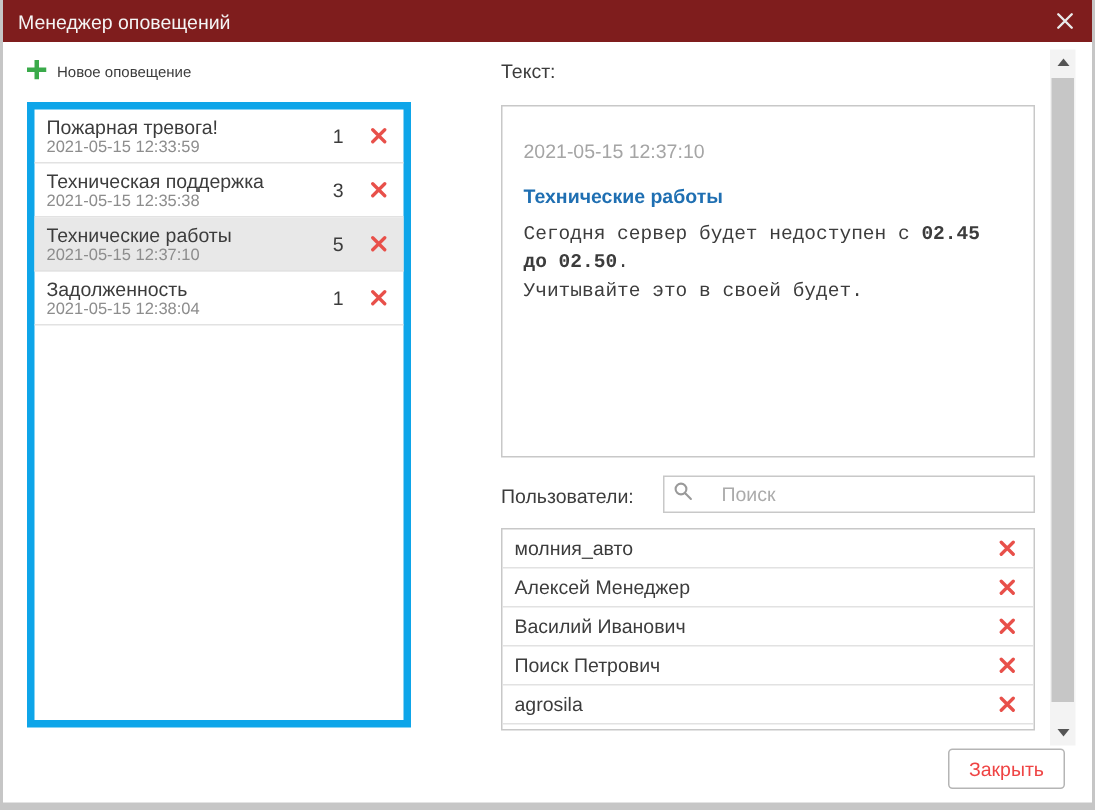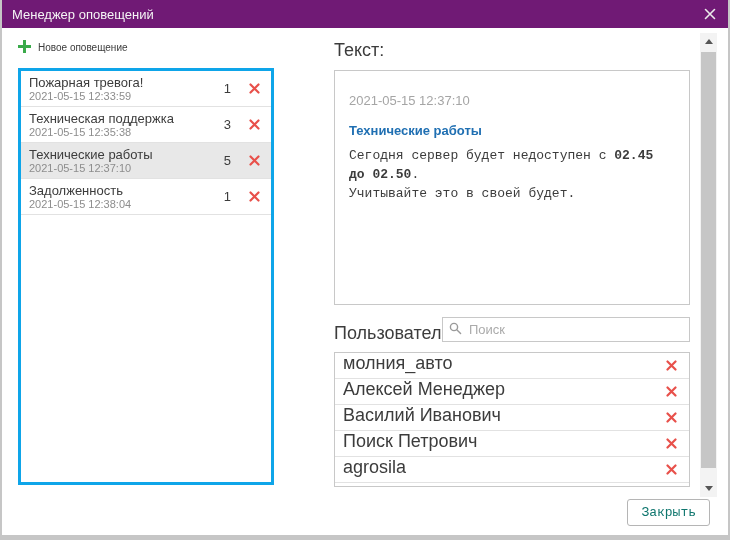--- a/index.html
+++ b/index.html
@@ -9,81 +9,81 @@
     font-family:"Liberation Sans", sans-serif;
     background:#c6c6c6;
   }
   .dialog { position:relative; width:730px; height:540px; background:#c6c6c6; }
   .dialog-inner {
     position:absolute; left:2px; right:2px; top:0; bottom:5px;
     background:#ffffff; overflow:hidden;
   }
   .titlebar {
     position:absolute; left:0; right:0; top:0; height:28px;
-    background:#701a75; color:#f5f5f5;
+    background:#7f1d1d; color:#f5f5f5;
     display:flex; align-items:center; padding:0 10px;
     font-size:13px;
   }
   .titlebar .t-title { flex:1; }
   .titlebar .t-close { cursor:pointer; display:flex; align-items:center; padding:2px; }
 
   
   .new-alert {
     position:absolute; left:16px; top:40px;
     display:flex; align-items:center; gap:7px;
     font-size:10px; color:#3c3c3c; cursor:pointer;
   }
   .alert-list {
     position:absolute; left:16px; top:68px; width:256px; height:417px;
-    border:3px solid #0ea5e9; background:#fff;
+    border:5px solid #0ea5e9; background:#fff;
   }
   .alert-row {
     height:36px; border-bottom:1px solid #e2e2e2;
     display:flex; align-items:center; padding:0 9px 0 8px;
     cursor:pointer;
   }
   .alert-row.selected { background:#e8e8e8; }
   .ar-text { flex:1; min-width:0; }
   .ar-title { font-size:13px; color:#3c3c3c; line-height:15px; }
   .ar-ts { font-size:11px; color:#8d8d8d; line-height:13px; }
   .ar-count { font-size:13px; color:#3c3c3c; margin-right:16px; }
   .x-btn { display:flex; align-items:center; cursor:pointer; padding:2px; }
 
   
-  .lbl { position:absolute; font-size:18px; color:#3c3c3c; }
+  .lbl { position:absolute; font-size:13px; color:#3c3c3c; }
   .lbl-text { left:332px; top:40px; }
   .preview {
     position:absolute; left:332px; top:70px; width:356px; height:235px;
     border:1px solid #c8c8c8; background:#fff;
     padding:8px 14px; font-size:13px; color:#3c3c3c; overflow:hidden;
   }
   .pv-ts { margin-top:14px; color:#a5a5a5; }
   .pv-title { margin-top:15px; color:#1f6fb2; font-weight:bold; }
   .pv-p1 { margin-top:15px; }
   .pv-p2 { margin-top:8px; line-height:19px;font-family:Liberation Mono, monospace; }
   .lbl-users { left:332px; top:323px; }
   .search-wrap {
     position:absolute; left:440px; top:317px; width:248px; height:25px;
     border:1px solid #c8c8c8; background:#fff;
-    display:flex; align-items:center; padding:0 6px; gap:5px;
+    display:flex; align-items:center; padding:0 6px; gap:17px;
   }
   .search-wrap input {
     border:none; outline:none; flex:1; font-size:13px;
     font-family:"Liberation Sans", sans-serif; color:#3c3c3c; background:transparent;
     min-width:0;
   }
   .search-wrap input::placeholder { color:#ababab; }
   .user-list {
     position:absolute; left:332px; top:352px; width:356px; height:135px;
     border:1px solid #c8c8c8; background:#fff;
   }
   .user-row {
     height:26px; border-bottom:1px solid #e2e2e2;
-    display:flex; padding:0 10px 0 8px;
-    font-size:18px; color:#3c3c3c;
+    display:flex; align-items:center; padding:0 10px 0 8px;
+    font-size:13px; color:#3c3c3c;
   }
   .ur-name { flex:1; }
 
   
   .scrollbar {
     position:absolute; right:11px; top:33px; width:17px; height:464px;
     background:#f3f3f3;
   }
   .sb-btn {
     position:absolute; left:0; width:17px; height:17px;
@@ -95,21 +95,21 @@
   .tri-down { width:0; height:0; border-left:4px solid transparent; border-right:4px solid transparent; border-top:5px solid #555; }
   .sb-thumb {
     position:absolute; left:1px; width:15px; top:19px; height:416px;
     background:#c6c6c6; cursor:pointer;
   }
 
   
   .close-btn {
     position:absolute; right:18px; bottom:9px;
     background:#fff; border:1px solid #b5b5b5; border-radius:3px;
-    color:#0f766e; font-size:13px; font-family:Liberation Mono, monospace;
+    color:#ef4444; font-size:13px; font-family:Liberation Sans, sans-serif;
     padding:5px 13px; cursor:pointer;
   }
 </style>
 </head>
 <body>
 
 <div class="dialog">
   <div class="dialog-inner">
 
     <div class="titlebar">

